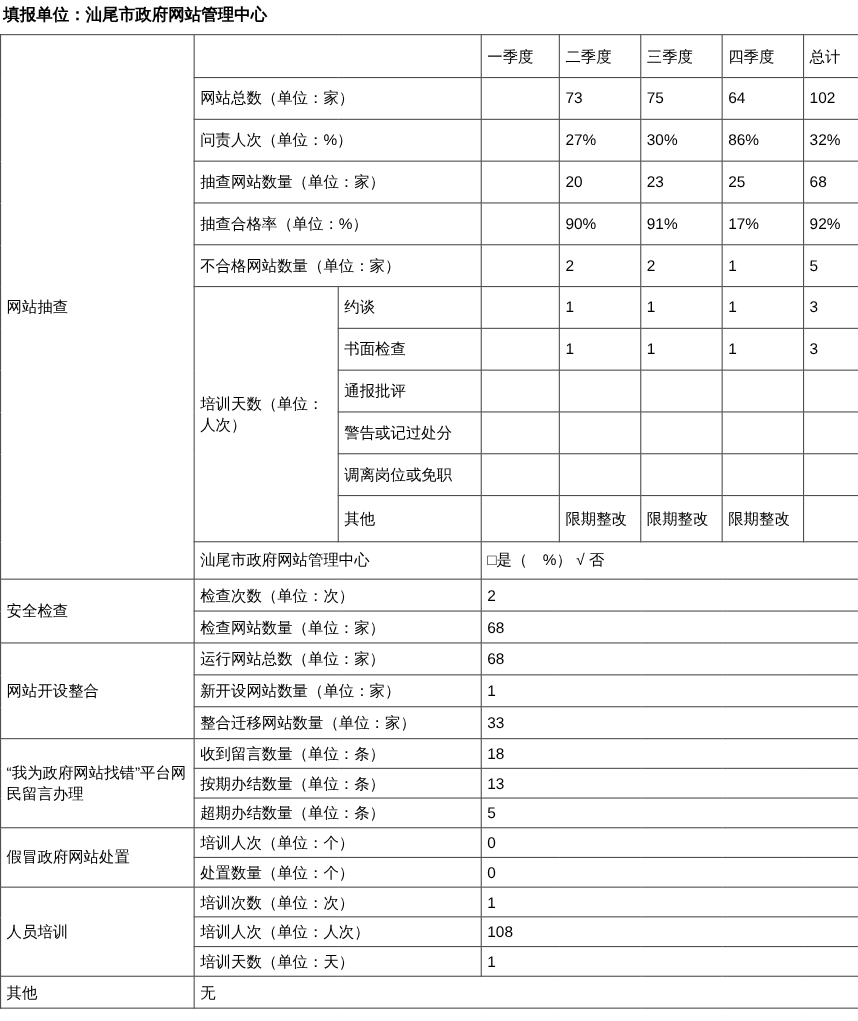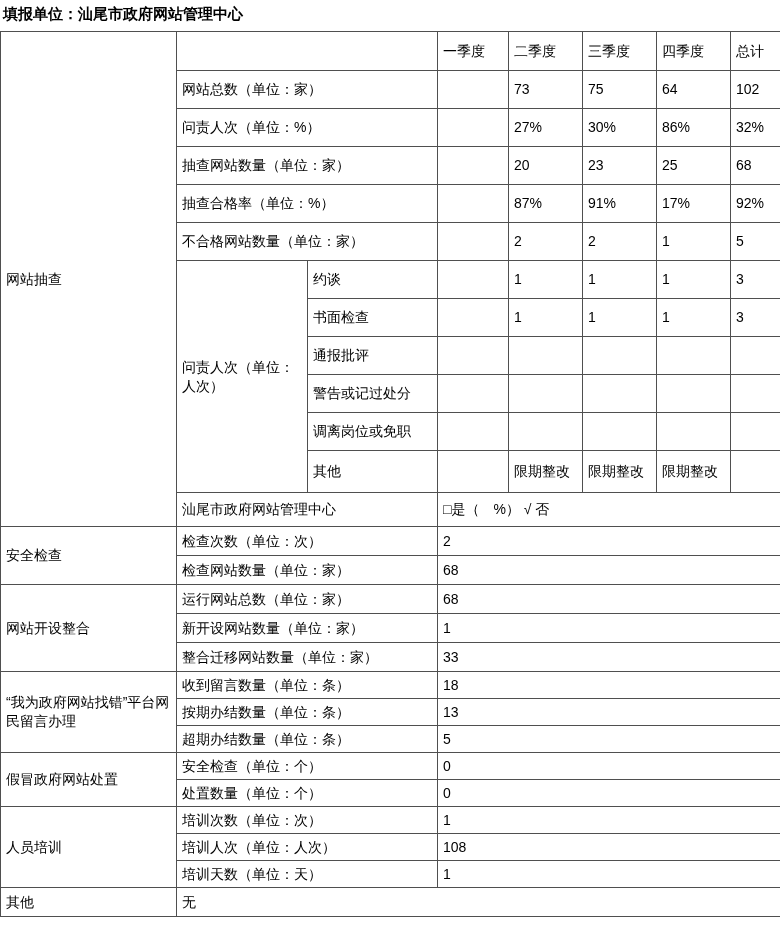--- a/index.html
+++ b/index.html
@@ -93,36 +93,36 @@
         <td colspan="2">抽查网站数量（单位：家）</td>
         <td></td>
         <td>20</td>
         <td>23</td>
         <td>25</td>
         <td>68</td>
       </tr>
       <tr class="rh-big">
         <td colspan="2">抽查合格率（单位：%）</td>
         <td></td>
-        <td>87%</td>
+        <td>90%</td>
         <td>91%</td>
         <td>17%</td>
         <td>92%</td>
       </tr>
       <tr class="rh-big">
         <td colspan="2">不合格网站数量（单位：家）</td>
         <td></td>
         <td>2</td>
         <td>2</td>
         <td>1</td>
         <td>5</td>
       </tr>
 
       <tr class="rh-big">
-        <td rowspan="6">问责人次（单位：人次）</td>
+        <td rowspan="6">培训天数（单位：人次）</td>
         <td>约谈</td>
         <td></td>
         <td>1</td>
         <td>1</td>
         <td>1</td>
         <td>3</td>
       </tr>
       <tr class="rh-big">
         <td>书面检查</td>
         <td></td>
@@ -202,21 +202,21 @@
         <td colspan="2">按期办结数量（单位：条）</td>
         <td colspan="5">13</td>
       </tr>
       <tr class="rh-sm2">
         <td colspan="2">超期办结数量（单位：条）</td>
         <td colspan="5">5</td>
       </tr>
 
       <tr class="rh-sm2">
         <td rowspan="2" class="group-cell">假冒政府网站处置</td>
-        <td colspan="2">安全检查（单位：个）</td>
+        <td colspan="2">培训人次（单位：个）</td>
         <td colspan="5">0</td>
       </tr>
       <tr class="rh-sm2">
         <td colspan="2">处置数量（单位：个）</td>
         <td colspan="5">0</td>
       </tr>
 
       <tr class="rh-sm2">
         <td rowspan="3" class="group-cell">人员培训</td>
         <td colspan="2">培训次数（单位：次）</td>

